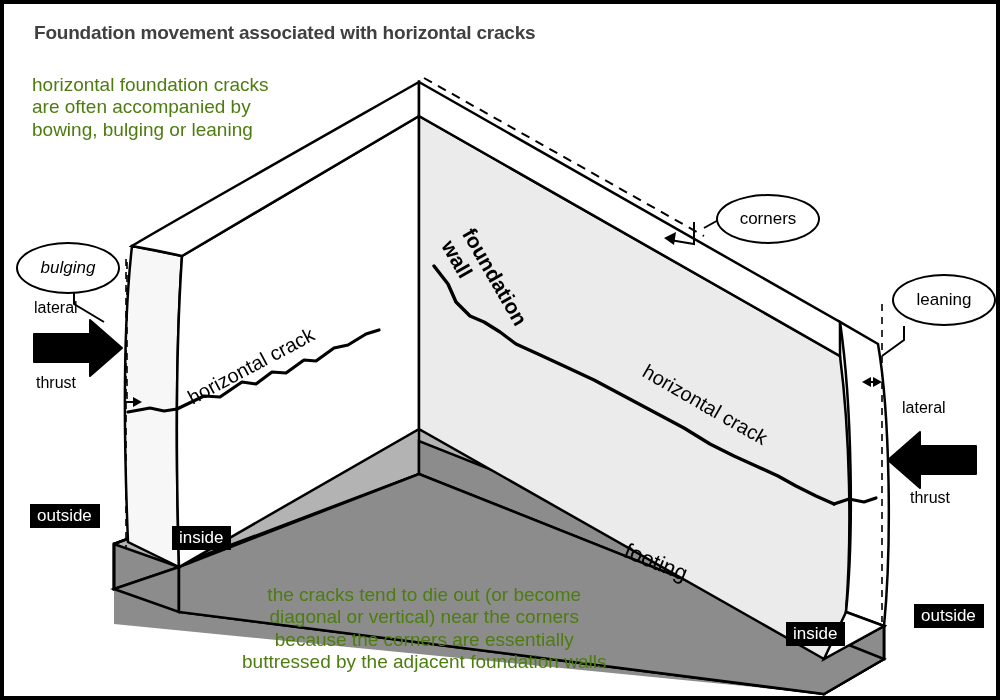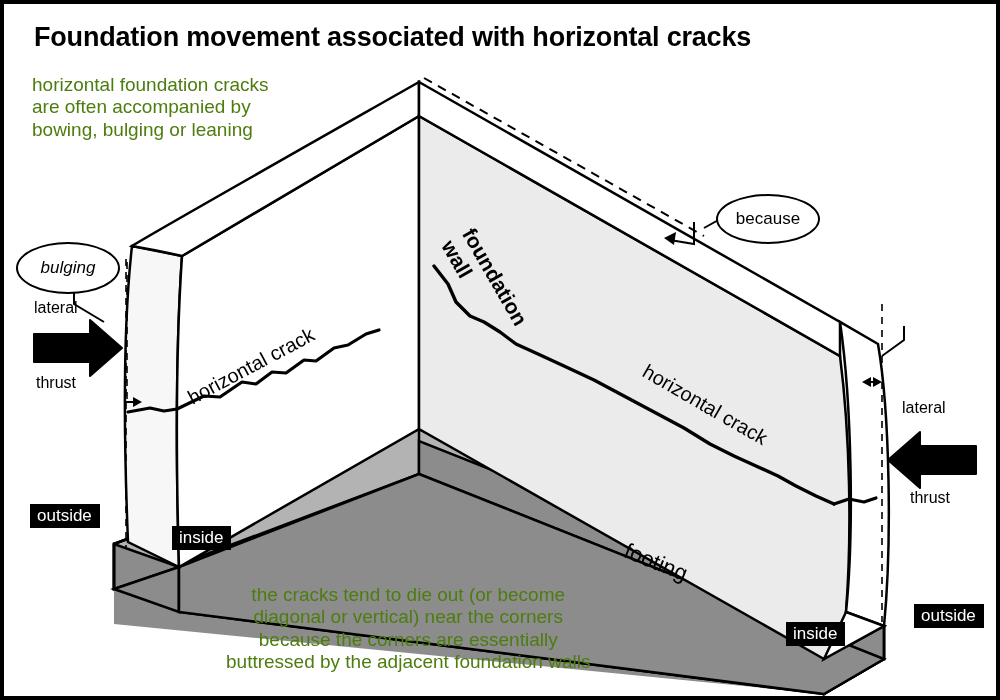--- a/index.html
+++ b/index.html
@@ -21,39 +21,39 @@
     position: absolute;
     left: 0;
     top: 0;
     width: 1000px;
     height: 700px;
   }
   .title {
     position: absolute;
     left: 30px;
     top: 18px;
-    font-size: 27px;
+    font-size: 19px;
     font-weight: bold;
-    color: #000000;
+    color: #404040;
     letter-spacing: -0.2px;
     white-space: nowrap;
   }
   .note {
     position: absolute;
     font-size: 19px;
     line-height: 1.18;
     color: #4d7c0f;
     white-space: pre;
   }
   #note-top {
     left: 28px;
     top: 70px;
   }
   #note-bottom {
-    left: 222px;
+    left: 238px;
     top: 580px;
     text-align: center;
   }
   .tag {
     position: absolute;
     background: #000;
     color: #fff;
     font-size: 17px;
     padding: 3px 8px 4px 7px;
     font-weight: normal;
@@ -184,21 +184,24 @@
 bowing, bulging or leaning</div>
   <div class="note" id="note-bottom">the cracks tend to die out (or become
 diagonal or vertical) near the corners
 because the corners are essentially
 buttressed by the adjacent foundation walls</div>
 
   <div class="callout" style="left:12px; top:238px; width:100px; height:48px;font-style:italic;">
     <span>bulging</span>
   </div>
   <div class="callout" style="left:712px; top:190px; width:100px; height:46px;">
-    <span>because</span>
+    <span>corners</span>
+  </div>
+  <div class="callout" style="left:888px; top:270px; width:100px; height:48px;">
+    <span>leaning</span>
   </div>
 
   <div class="plainlabel" style="left:30px; top:295px;">lateral</div>
   <div class="plainlabel" style="left:32px; top:370px;">thrust</div>
   <div class="plainlabel" style="left:898px; top:395px;">lateral</div>
   <div class="plainlabel" style="left:906px; top:485px;">thrust</div>
 
   <div class="rot-label" style="left:474px; top:220px; transform: rotate(60deg); font-weight:bold; font-size:21px; line-height:1.15;">
     <div>foundation</div>
     <div>wall</div>

